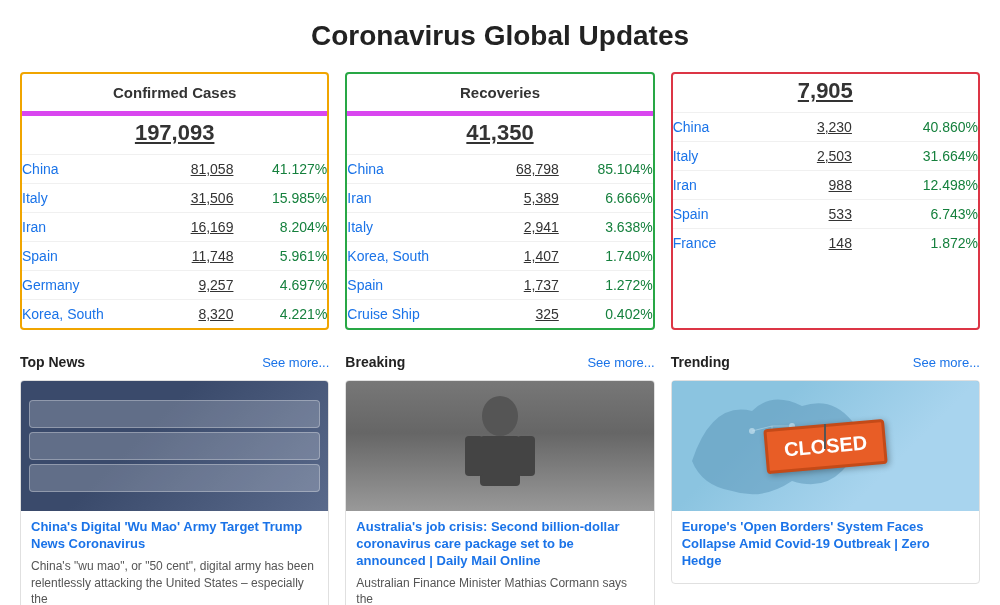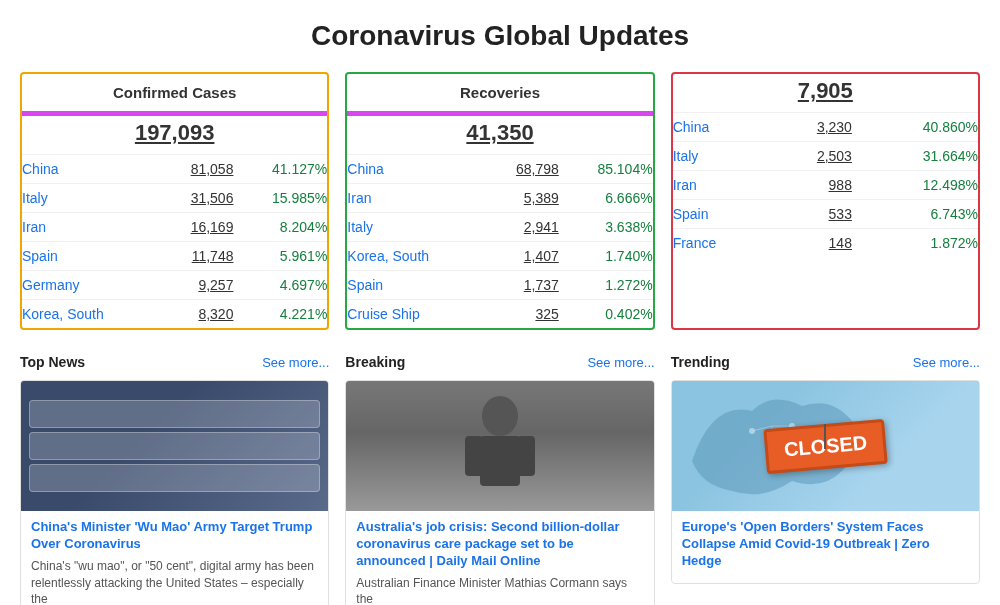--- a/index.html
+++ b/index.html
@@ -338,21 +338,21 @@
       </div>
       <div class="news-card">
         <div class="news-image-placeholder news-img-china">
           <div class="tweet-mock">
             <div class="tweet-line"></div>
             <div class="tweet-line"></div>
             <div class="tweet-line"></div>
           </div>
         </div>
         <div class="news-card-body">
-          <div class="news-card-title">China's Minister 'Wu Mao' Army Target Trump Over Coronavirus</div>
+          <div class="news-card-title">China's Digital 'Wu Mao' Army Target Trump News Coronavirus</div>
           <div class="news-card-text">China's "wu mao", or "50 cent", digital army has been relentlessly attacking the United States – especially the</div>
         </div>
       </div>
     </div>
 
     <div class="news-section">
       <div class="news-section-header">
         <span class="news-section-title">Breaking</span>
         <a class="see-more-link">See more...</a>
       </div>

